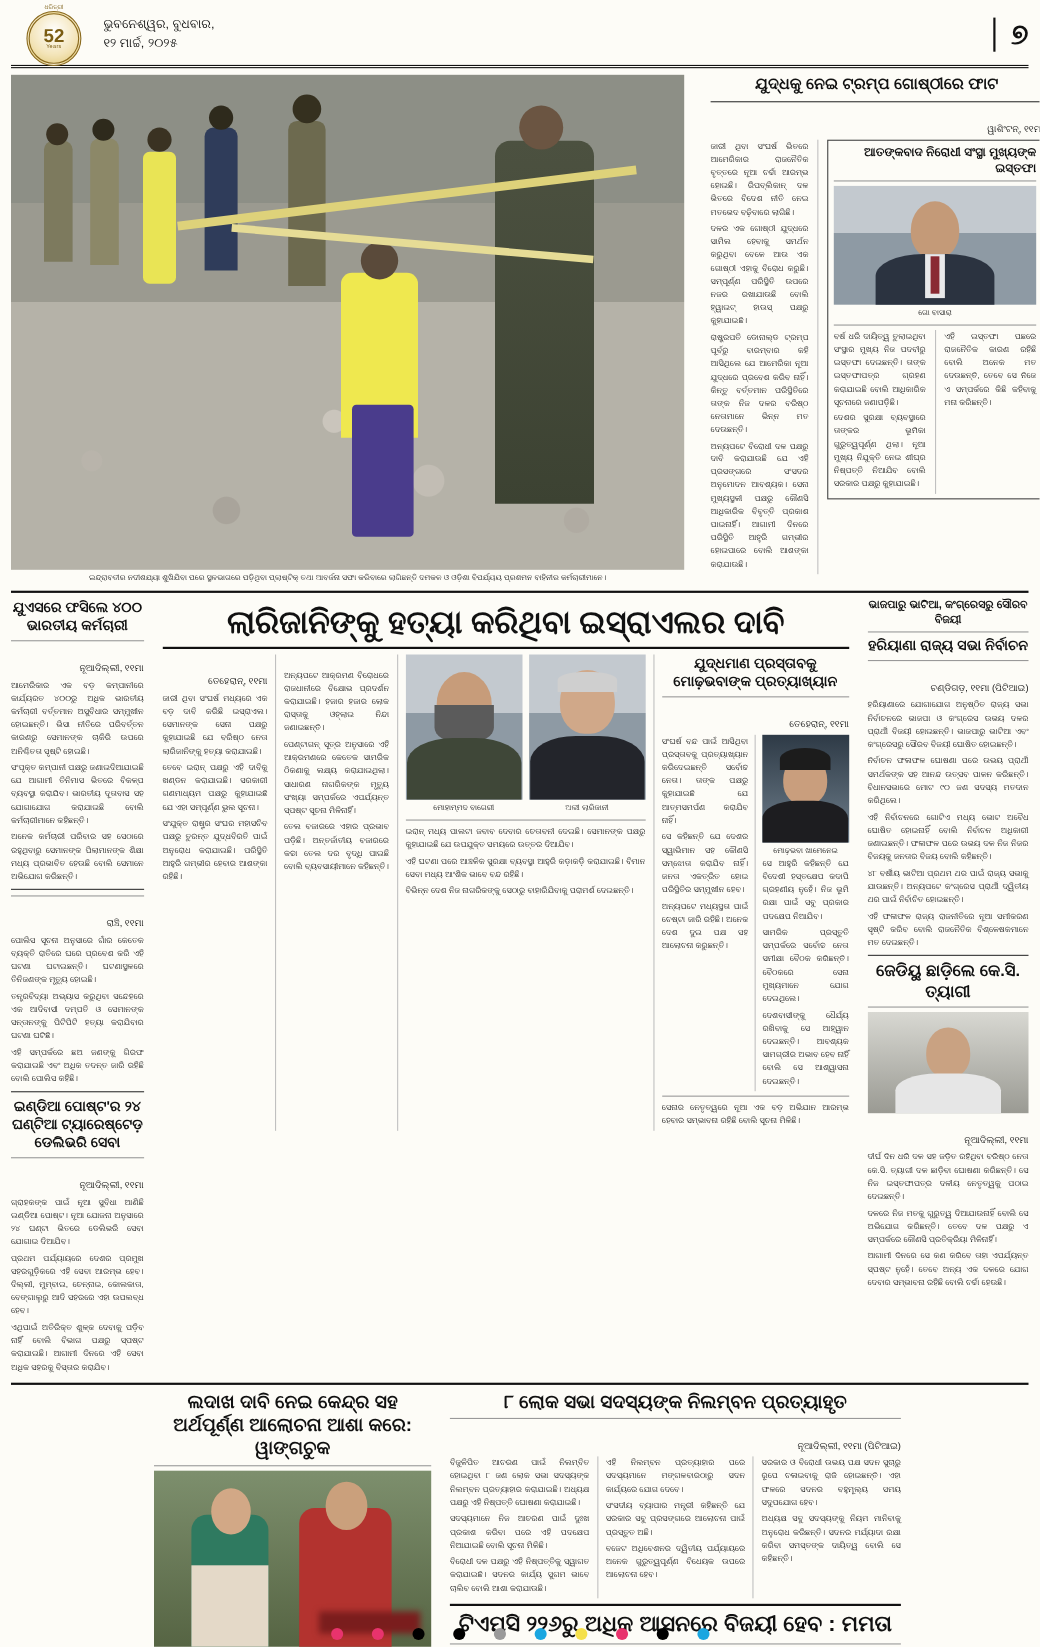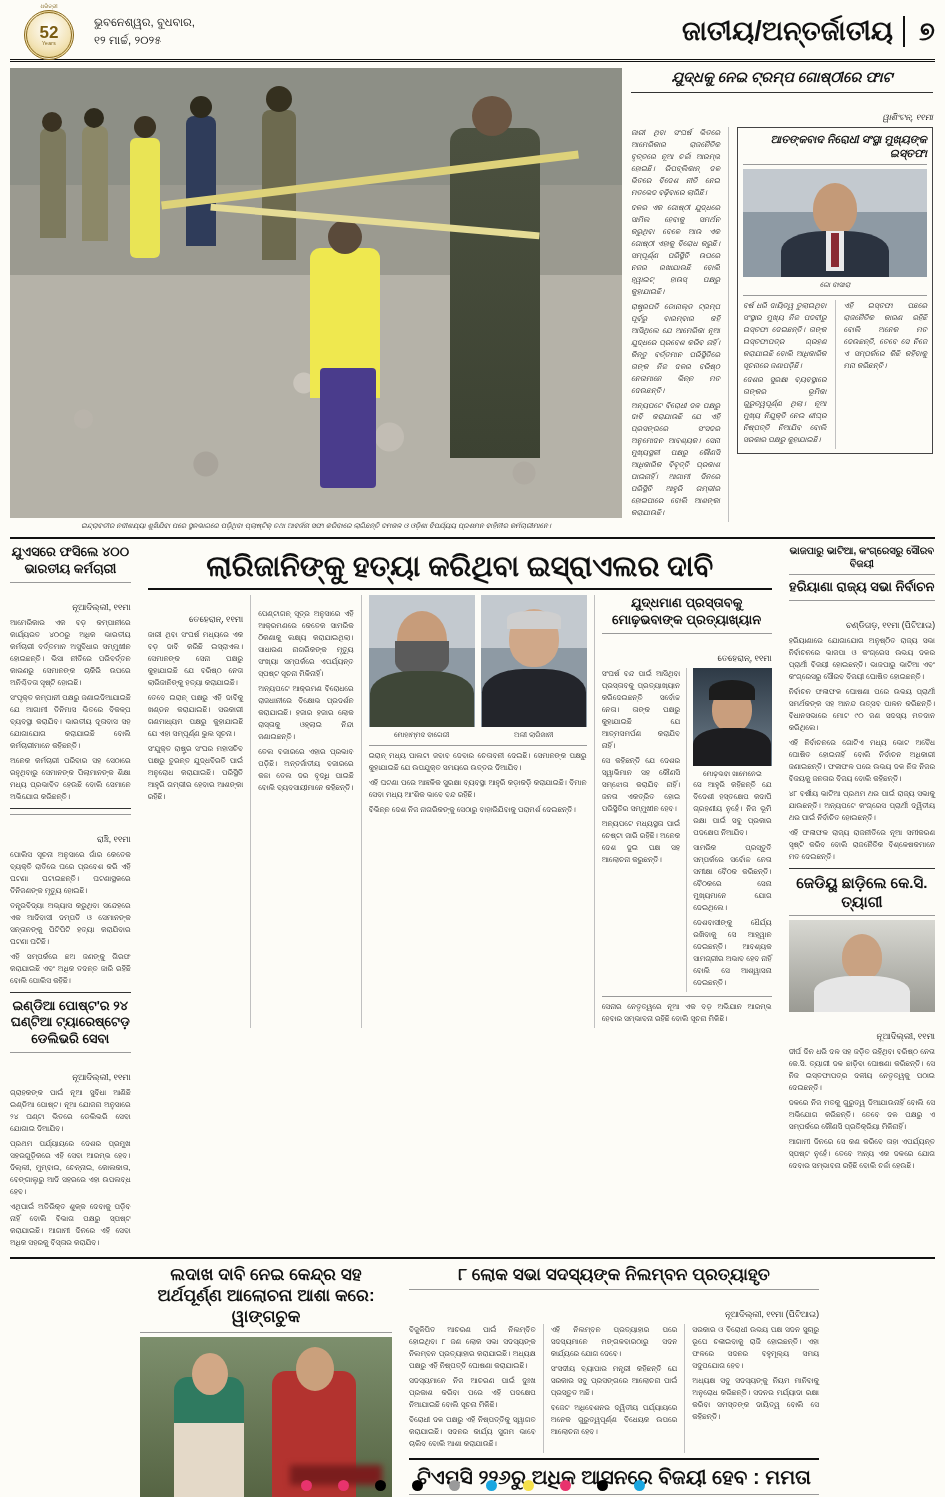--- a/index.html
+++ b/index.html
@@ -51,21 +51,21 @@
   .photo.portrait {
     background: linear-gradient(#c3c9cf 0 40%, #8e9aa4 40% 100%);
   }
   .pp-head { position:absolute; left:50%; transform:translateX(-50%); border-radius:50% 50% 45% 45%; }
   .pp-body { position:absolute; left:50%; transform:translateX(-50%); border-radius:40% 40% 0 0; }
 
   
   .cols { display:flex; gap:8px; }
 
   
-  .top-area { display:flex; gap:9px; margin-top:6px;font-style:italic; }
+  .top-area { display:flex; gap:24px; margin-top:6px; }
   .top-left { width:612px; }
   .top-right { width:302px; }
 
   .big-head { font-size:14.5px; font-weight:bold; text-align:center; line-height:1.3; }
   .boxed { border:1px solid #444; padding:4px 5px; }
   .subbox-title { font-size:11px; font-weight:bold; text-align:right; line-height:1.3; }
 
   .mainline {
     font-size:29px; font-weight:bold; text-align:center; line-height:1.15;
     letter-spacing:-0.2px; margin:6px 0 4px;
@@ -90,21 +90,20 @@
           <div class="num">52</div>
           <div class="yrs">Years</div>
         </div>
       </div>
     </div>
     <div class="masthead-place">
       <div>ଭୁବନେଶ୍ୱର, ବୁଧବାର,</div>
       <div>୧୨ ମାର୍ଚ୍ଚ, ୨୦୨୫</div>
     </div>
     <div class="masthead-spacer"></div>
-    <div class="section-title">ଜାତୀୟ/ଅନ୍ତର୍ଜାତୀୟ</div>
     <div class="page-no">୭</div>
   </div>
 
   <div class="top-area">
 
     <div class="top-left">
       <div class="photo rubble" style="width:612px;height:450px;">
 
         <div style="position:absolute;left:30px;top:60px;width:26px;height:110px;background:#7d7a5e;border-radius:8px 8px 0 0"></div>
         <div style="position:absolute;left:32px;top:44px;width:20px;height:20px;border-radius:50%;background:#3a3222"></div>
@@ -210,22 +209,22 @@
           <div class="byline">ତେହେରାନ୍, ୧୧ମା</div>
           <div class="body-txt">
             <p>ଜାରୀ ଥିବା ସଂଘର୍ଷ ମଧ୍ୟରେ ଏକ ବଡ଼ ଦାବି କରିଛି ଇସ୍ରାଏଲ। ସେମାନଙ୍କ ସେନା ପକ୍ଷରୁ କୁହାଯାଇଛି ଯେ ବରିଷ୍ଠ ନେତା ଲାରିଜାନିଙ୍କୁ ହତ୍ୟା କରାଯାଇଛି।</p>
             <p>ତେବେ ଇରାନ୍ ପକ୍ଷରୁ ଏହି ଦାବିକୁ ଖଣ୍ଡନ କରାଯାଇଛି। ସରକାରୀ ଗଣମାଧ୍ୟମ ପକ୍ଷରୁ କୁହାଯାଇଛି ଯେ ଏହା ସମ୍ପୂର୍ଣ୍ଣ ଭୁଲ ସୂଚନା।</p>
             <p>ସଂଯୁକ୍ତ ରାଷ୍ଟ୍ର ସଂଘର ମହାସଚିବ ପକ୍ଷରୁ ତୁରନ୍ତ ଯୁଦ୍ଧବିରତି ପାଇଁ ଅନୁରୋଧ କରାଯାଇଛି। ପରିସ୍ଥିତି ଆହୁରି ଗମ୍ଭୀର ହେବାର ଆଶଙ୍କା ରହିଛି।</p>
           </div>
         </div>
         <div class="colsep"></div>
         <div style="width:104px">
           <div class="body-txt" style="margin-top:13px">
+            <p>ଅନ୍ୟପଟେ ଆକ୍ରମଣ ବିରୋଧରେ ରାଜଧାନୀରେ ବିକ୍ଷୋଭ ପ୍ରଦର୍ଶନ କରାଯାଇଛି। ହଜାର ହଜାର ଲୋକ ରାସ୍ତାକୁ ଓହ୍ଲାଇ ନିନ୍ଦା ଜଣାଇଛନ୍ତି।</p>
             <p>ପେଣ୍ଟାଗନ୍ ସୂତ୍ର ଅନୁସାରେ ଏହି ଆକ୍ରମଣରେ କେତେକ ସାମରିକ ଠିକଣାକୁ ଲକ୍ଷ୍ୟ କରାଯାଇଥିଲା। ସାଧାରଣ ନାଗରିକଙ୍କ ମୃତ୍ୟୁ ସଂଖ୍ୟା ସମ୍ପର୍କରେ ଏପର୍ଯ୍ୟନ୍ତ ସ୍ପଷ୍ଟ ସୂଚନା ମିଳିନାହିଁ।</p>
-            <p>ଅନ୍ୟପଟେ ଆକ୍ରମଣ ବିରୋଧରେ ରାଜଧାନୀରେ ବିକ୍ଷୋଭ ପ୍ରଦର୍ଶନ କରାଯାଇଛି। ହଜାର ହଜାର ଲୋକ ରାସ୍ତାକୁ ଓହ୍ଲାଇ ନିନ୍ଦା ଜଣାଇଛନ୍ତି।</p>
             <p>ତେଲ ବଜାରରେ ଏହାର ପ୍ରଭାବ ପଡ଼ିଛି। ଅନ୍ତର୍ଜାତୀୟ ବଜାରରେ କଚ୍ଚା ତେଲ ଦର ବୃଦ୍ଧି ପାଇଛି ବୋଲି ବ୍ୟବସାୟୀମାନେ କହିଛନ୍ତି।</p>
           </div>
         </div>
         <div class="colsep"></div>
         <div style="width:222px">
           <div style="display:flex;gap:6px">
             <div style="width:106px">
               <div class="photo portrait" style="height:132px">
                 <div class="pp-head" style="top:16px;width:50px;height:58px;background:#c79c7a"></div>
                 <div style="position:absolute;left:50%;transform:translateX(-50%);top:46px;width:54px;height:34px;background:#5b5b5b;border-radius:0 0 40% 40%"></div>

